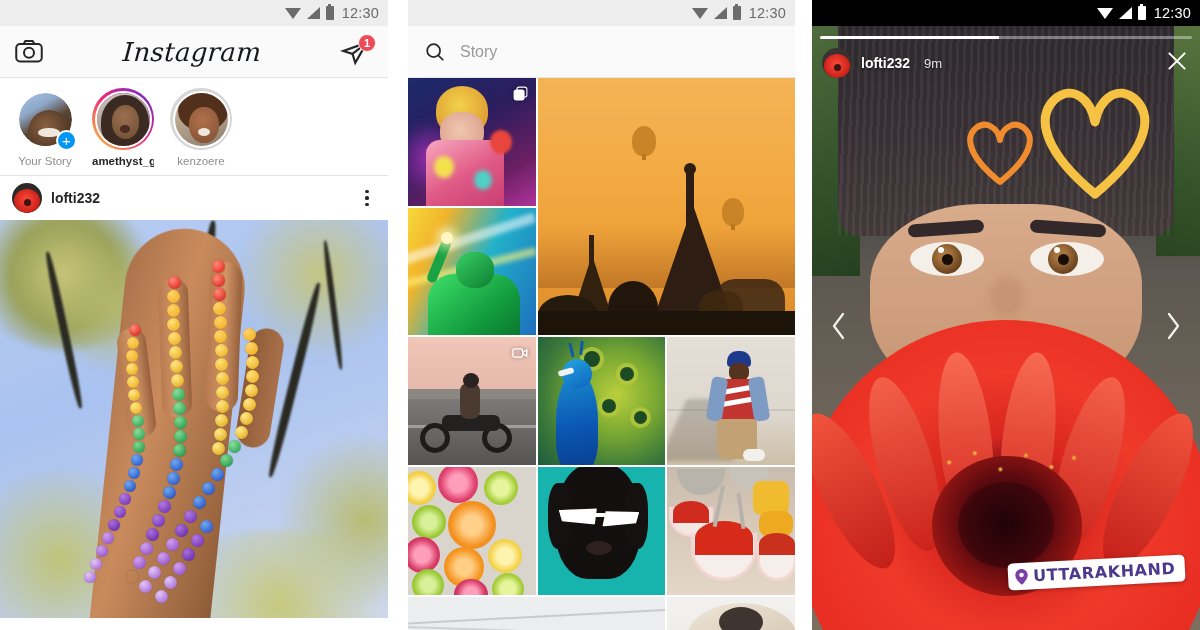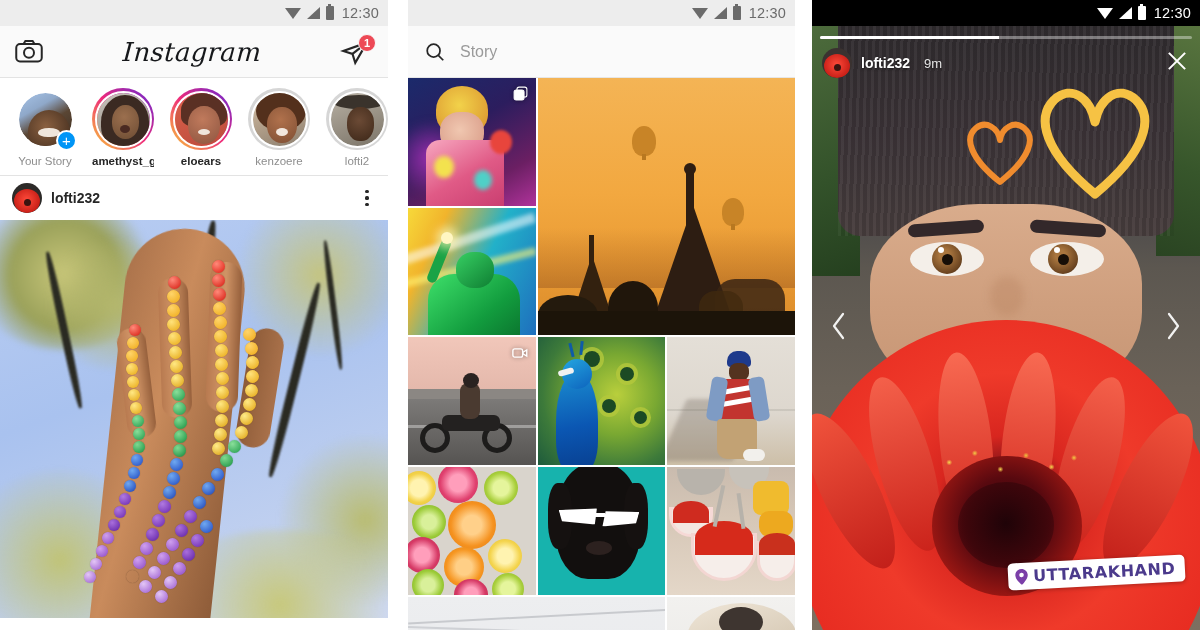--- a/index.html
+++ b/index.html
@@ -179,54 +179,33 @@
           <div class="ring-inner">
             <div class="av" style="background:linear-gradient(160deg,#c9c4bd,#8d8378)"></div>
             <div style="position:absolute;left:4px;top:2px;width:48px;height:54px;border-radius:50% 50% 42% 42%;background:#3b2a22"></div>
             <div style="position:absolute;left:15px;top:12px;width:27px;height:34px;border-radius:48%;background:radial-gradient(circle at 45% 35%,#9b6f4e,#6d4c33)"></div>
             <div style="position:absolute;left:23px;top:32px;width:10px;height:8px;border-radius:50%;background:#4a2a22"></div>
           </div>
         </div>
         <div class="story-name bold">amethyst_grl</div>
       </div>
 
-      <div class="story">
-        <div class="ring unseen">
-          <div class="ring-inner">
-            <div class="av" style="background:linear-gradient(160deg,#e0634c,#b94b3c)"></div>
-            <div style="position:absolute;left:6px;top:0;width:46px;height:34px;border-radius:50% 50% 30% 30%;background:#5a3024"></div>
-            <div style="position:absolute;left:13px;top:13px;width:32px;height:38px;border-radius:48%;background:radial-gradient(circle at 45% 35%,#c07a5c,#8d5540)"></div>
-            <div style="position:absolute;left:23px;top:36px;width:12px;height:6px;border-radius:50%;background:#f0e6dd"></div>
-          </div>
-        </div>
-        <div class="story-name bold">eloears</div>
-      </div>
 
       <div class="story">
         <div class="ring seen">
           <div class="ring-inner">
             <div class="av" style="background:linear-gradient(160deg,#d7bfa4,#8c7f6f)"></div>
             <div style="position:absolute;left:3px;top:-2px;width:50px;height:40px;border-radius:50%;background:#53301c"></div>
             <div style="position:absolute;left:14px;top:14px;width:30px;height:36px;border-radius:48%;background:radial-gradient(circle at 45% 35%,#b0714c,#7e4e33)"></div>
             <div style="position:absolute;left:23px;top:35px;width:12px;height:8px;border-radius:50%;background:#f2e7de"></div>
           </div>
         </div>
         <div class="story-name">kenzoere</div>
       </div>
 
-      <div class="story">
-        <div class="ring seen">
-          <div class="ring-inner">
-            <div class="av" style="background:linear-gradient(160deg,#b9b1a4,#7b7468)"></div>
-            <div style="position:absolute;left:2px;top:2px;width:52px;height:14px;border-radius:50%;background:#3a332c"></div>
-            <div style="position:absolute;left:16px;top:14px;width:27px;height:34px;border-radius:46%;background:radial-gradient(circle at 45% 40%,#6b4a35,#3c2718)"></div>
-          </div>
-        </div>
-        <div class="story-name">lofti2</div>
-      </div>
     </div>
 
     <div class="post-head">
       <div class="post-av">
         <div style="position:absolute;inset:0;background:#2c2a28"></div>
         <div style="position:absolute;left:2px;top:6px;width:26px;height:24px;border-radius:50%;background:radial-gradient(circle at 48% 45%,#ff4a3a,#c92018 70%)"></div>
         <div style="position:absolute;left:12px;top:16px;width:7px;height:7px;border-radius:50%;background:#3c1410"></div>
       </div>
       <div class="post-user">lofti232</div>
       <div class="kebab">

